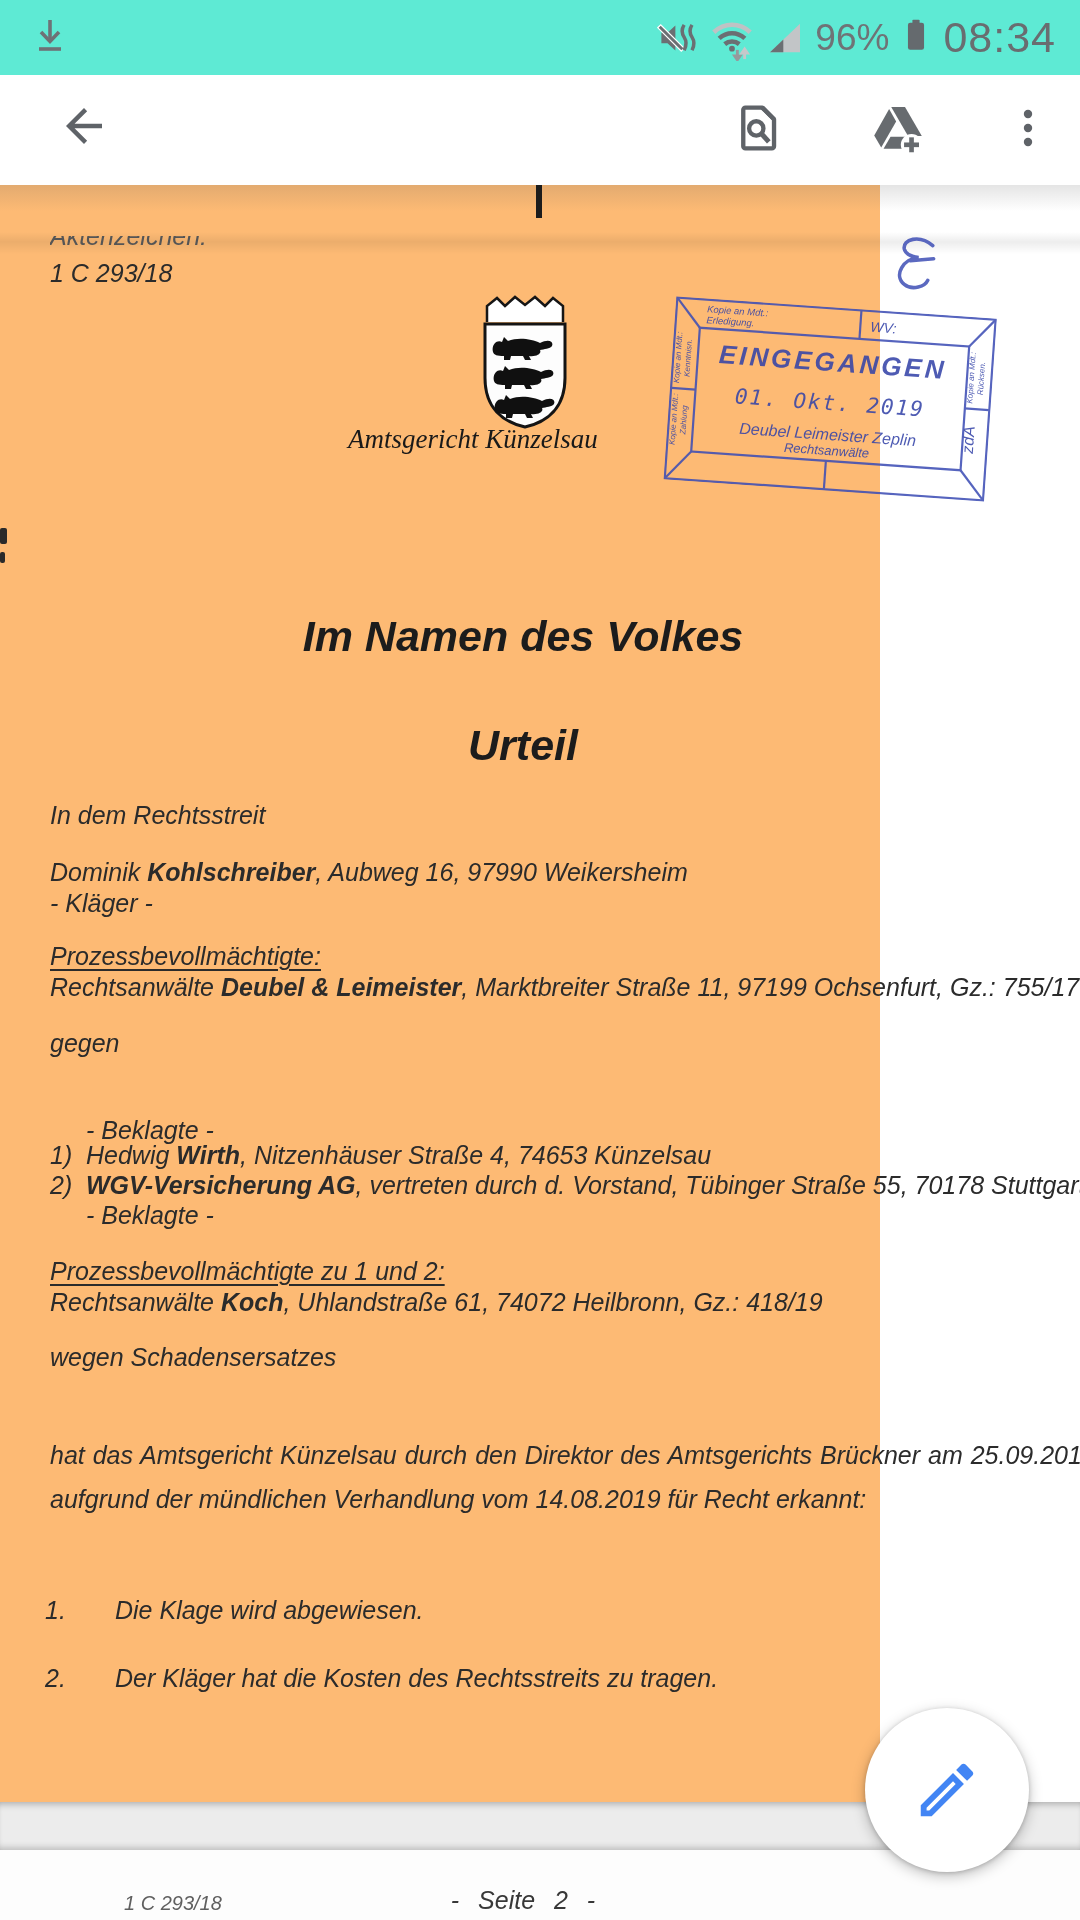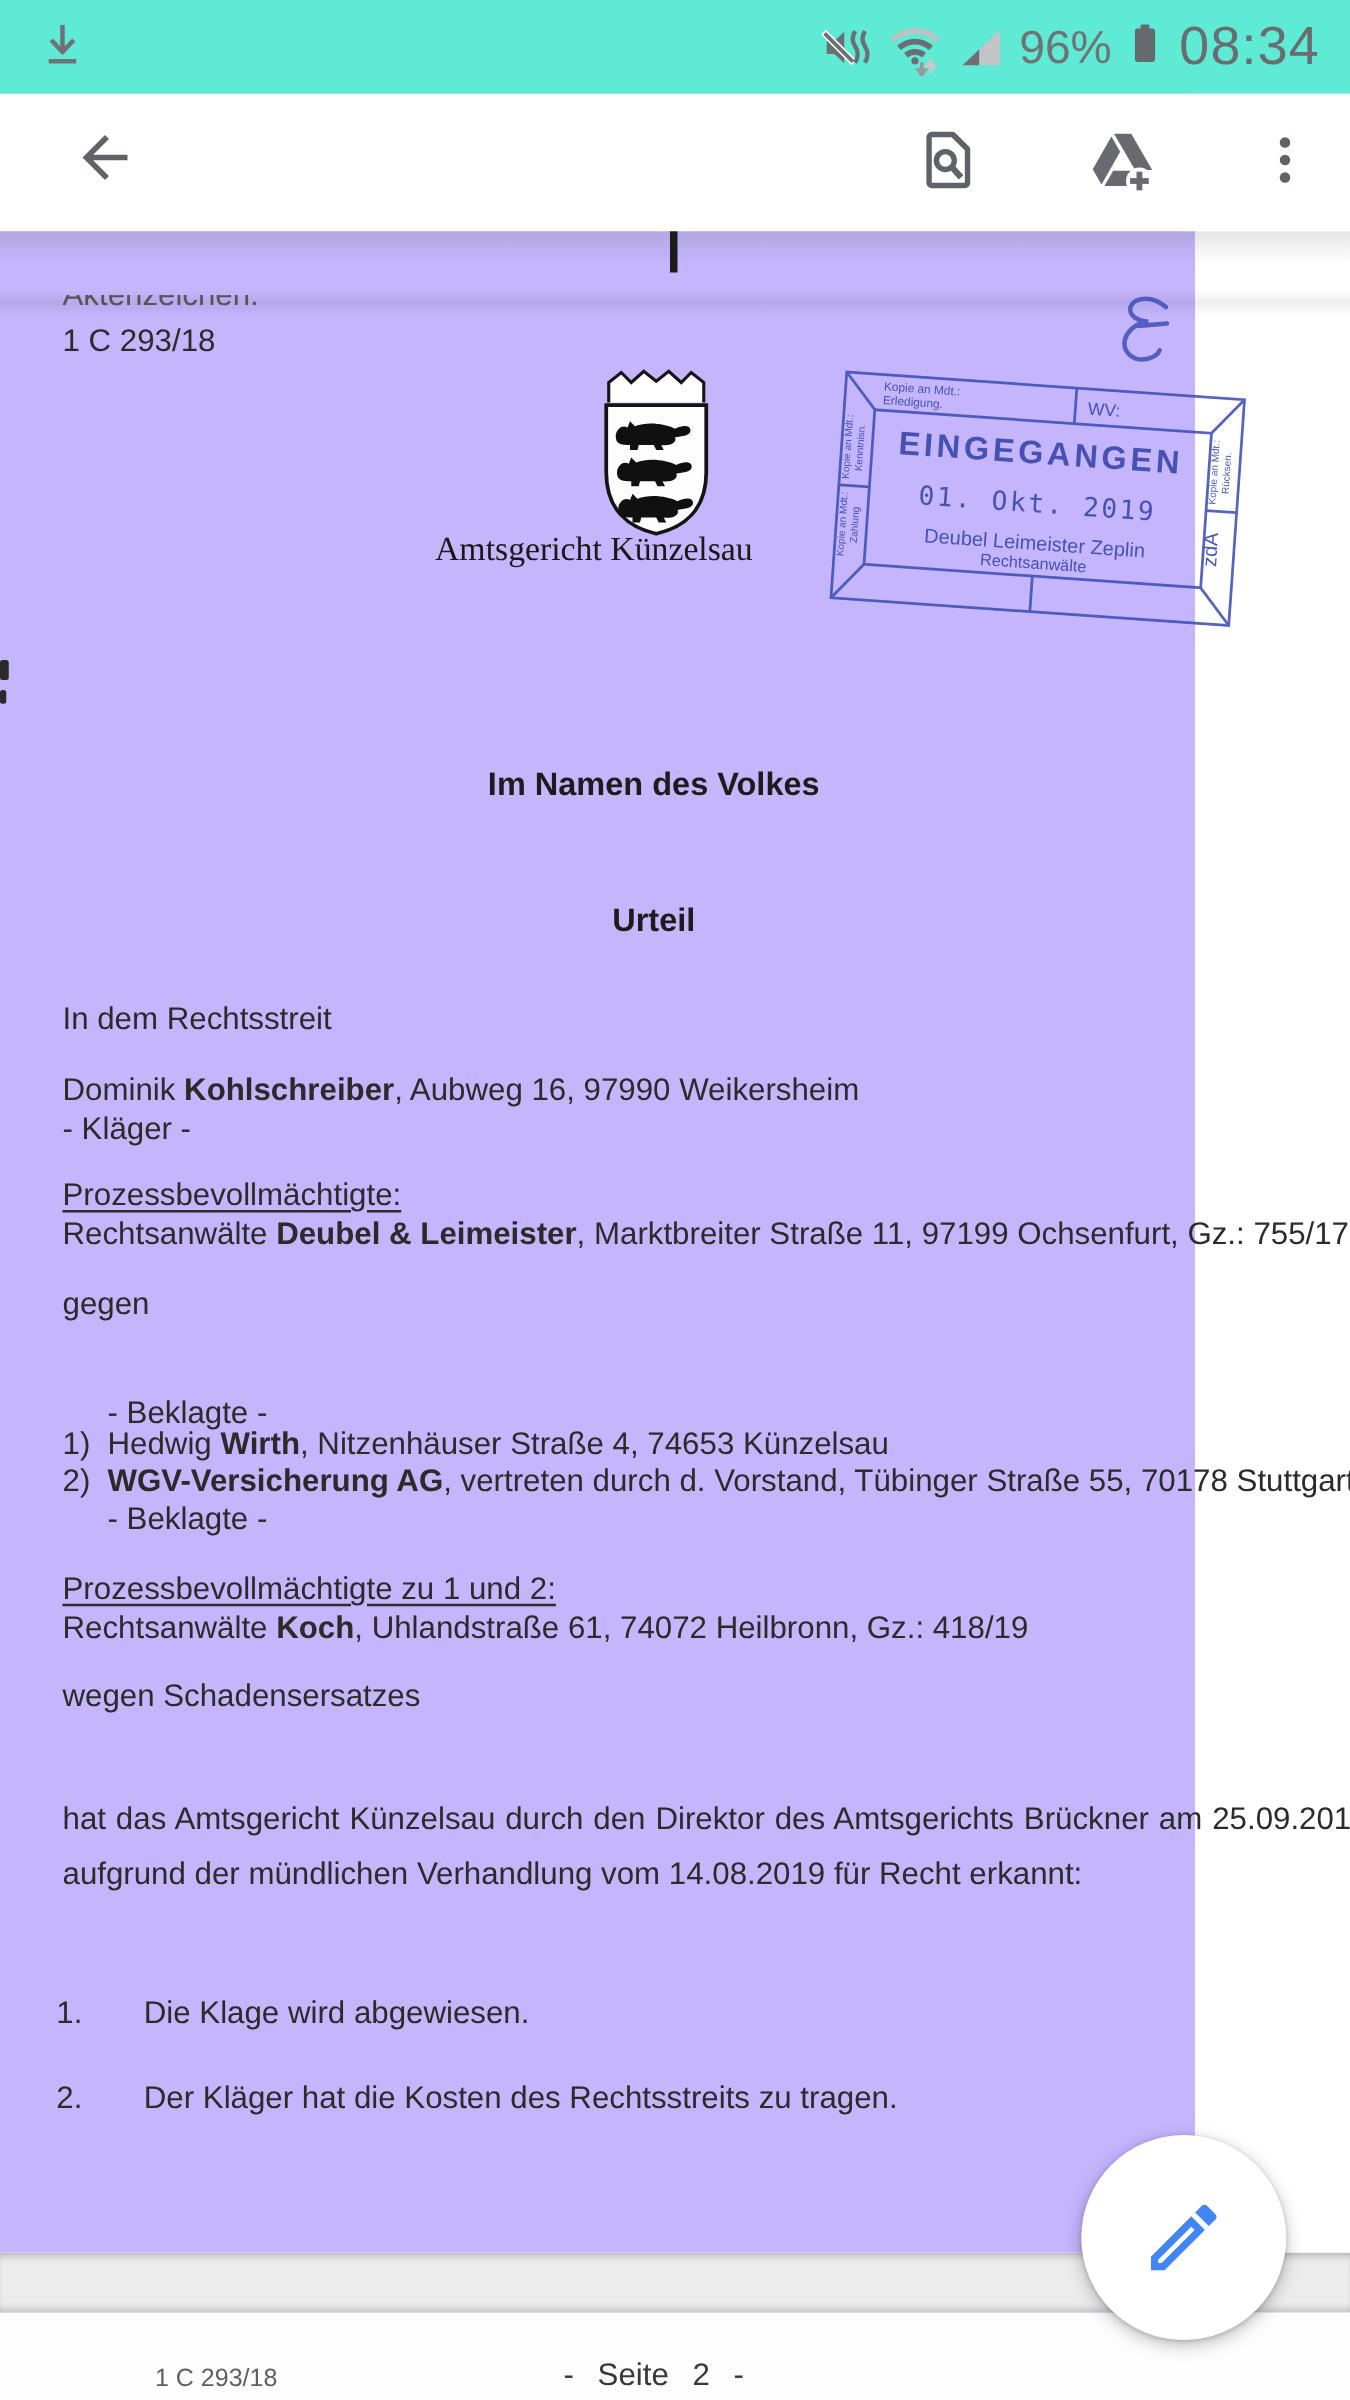--- a/index.html
+++ b/index.html
@@ -16,31 +16,31 @@
 
   
   .appbar { position:absolute; left:0; top:75px; width:1080px; height:110px; background:#fff; z-index:50; }
   .appbar-shadow { position:absolute; left:0; top:185px; width:1080px; height:26px; z-index:40;
                    background:linear-gradient(to bottom, rgba(90,90,90,.16), rgba(90,90,90,0)); }
   .back-btn { position:absolute; left:52px; top:20px; width:64px; height:64px; border:none; background:transparent; cursor:pointer; }
   .doc-title { position:absolute; left:222px; top:28px; font-size:44px; color:#3c4043; white-space:nowrap; }
   .iconbtn { position:absolute; top:22px; width:64px; height:64px; border:none; background:transparent; cursor:pointer; }
 
   
-  .doc { position:absolute; left:0; top:0; width:956px; height:1920px; background:#c4b5fd; }
+  .doc { position:absolute; left:0; top:0; width:880px; height:1920px; background:#fdba74;font-style:italic; }
   .tick { position:absolute; left:536px; top:170px; width:6px; height:48px; background:#1c1c1c; z-index:45; }
   .fold-shadow { position:absolute; left:0; top:232px; width:1080px; height:22px;
                  background:linear-gradient(to bottom, rgba(0,0,0,0), rgba(0,0,0,.07) 45%, rgba(0,0,0,0)); }
   .akz-clip { position:absolute; left:50px; top:236px; width:300px; height:17px; overflow:hidden; }
   .akz-clip span { display:block; margin-top:-14px; font-size:25px; color:#555; }
   .bl { position:absolute; left:50px; font-size:25px; line-height:31px; color:#2b2b2b; white-space:nowrap; }
   .bl b { font-weight:700; }
   .ul { text-decoration:underline; text-underline-offset:4px; text-decoration-thickness:2px; }
   .num { display:inline-block; width:36px; }
-  .head { position:absolute; left:0; width:1046px; text-align:center; font-size:26px; font-weight:700; color:#1c1c1c; }
+  .head { position:absolute; left:0; width:1046px; text-align:center; font-size:43px; font-weight:700; color:#1c1c1c; }
   .court { position:absolute; left:348px; top:424px; font-family:"Liberation Serif", serif; font-size:27px; color:#191919; white-space:nowrap; }
   .artifact { position:absolute; left:0; background:#2a2a2a; border-radius:2px; }
 
   
   .stamp { position:absolute; left:676px; top:296px; width:322px; height:184px;
            transform:rotate(4deg); transform-origin:top left; opacity:.87; }
   .stamp text { fill:#3443a8; }
   .emark { position:absolute; left:890px; top:236px; transform:rotate(5deg); opacity:.85; }
 
   

